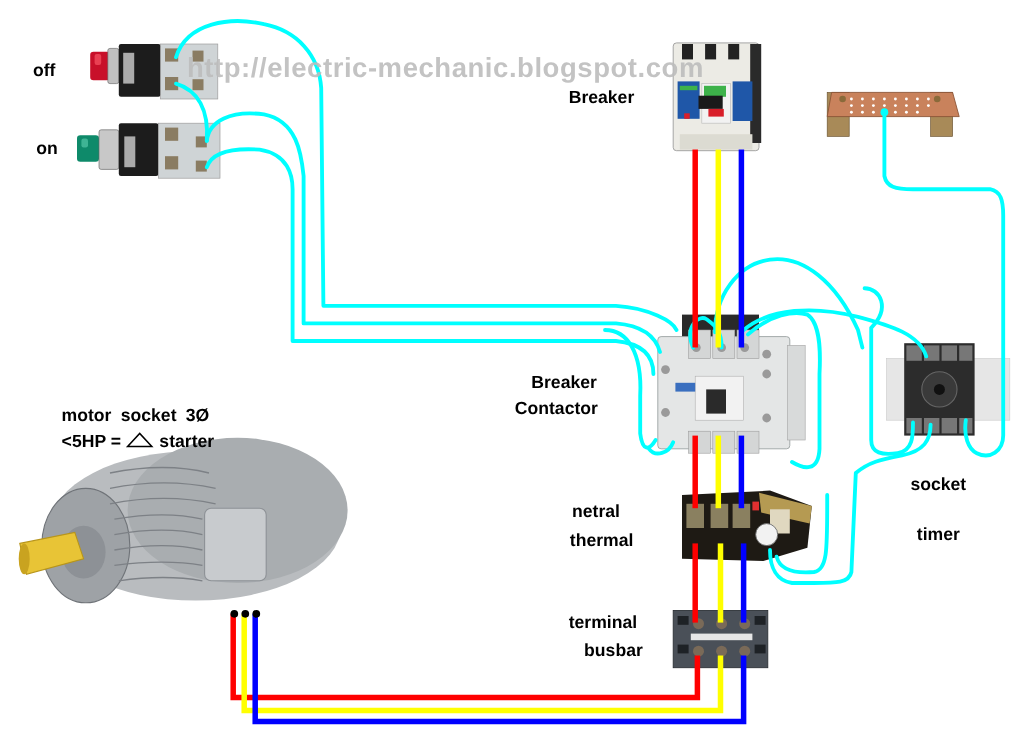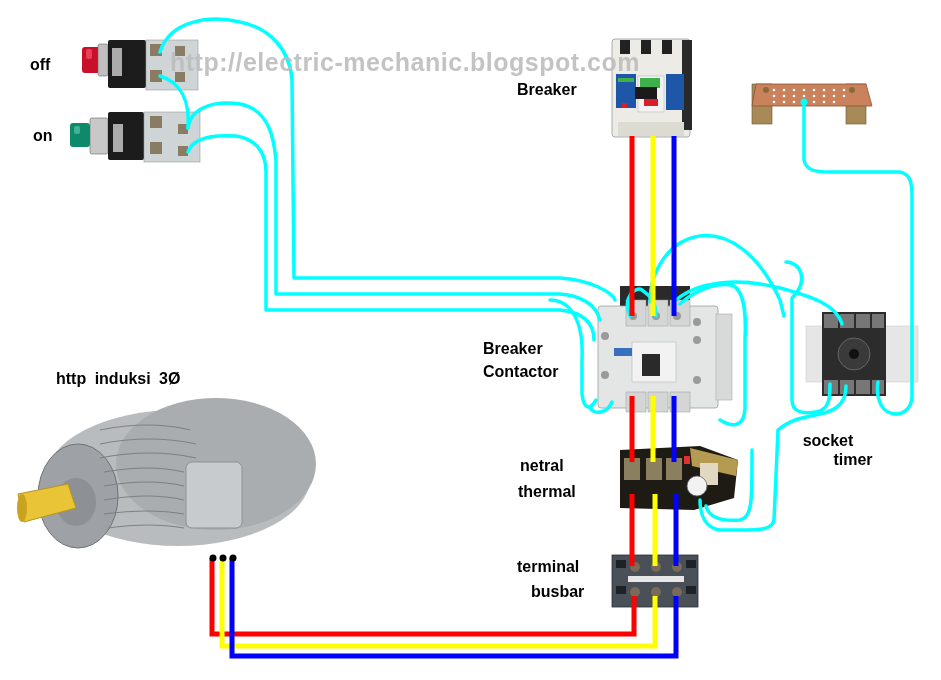--- a/index.html
+++ b/index.html
@@ -215,25 +215,32 @@
   </g>
 </svg>
 
   <div class="watermark">http://electric-mechanic.blogspot.com</div>
 
   <div class="lbl" style="left:30px;top:55px;">off</div>
   <div class="lbl" style="left:33px;top:126px;">on</div>
   <div class="lbl" style="left:517px;top:80px;">Breaker</div>
 
   <div class="lbl" style="left:483px;top:339px;">Breaker</div>
-  <div class="lbl" style="left:483px;top:362px;">Contactor</div>
-
-  <div class="lbl" style="left:798px;top:431px;width:60px;">socket</div>
-  <div class="lbl" style="left:823px;top:450px;width:60px;">timer</div>
+  <div class="lbl" style="left:468px;top:362px;">Contactor</div>
+
+  <div class="lbl" style="left:823px;top:431px;width:60px;">socket</div>
+  <div class="lbl" style="left:823px;top:477px;width:60px;">timer</div>
 
   <div class="lbl" style="left:520px;top:456px;">netral</div>
   <div class="lbl" style="left:518px;top:482px;">thermal</div>
 
   <div class="lbl" style="left:517px;top:557px;">terminal</div>
   <div class="lbl" style="left:531px;top:582px;">busbar</div>
 
-  <div class="lbl" style="left:56px;top:369px;word-spacing:4px;">http  induksi  3Ø</div>
+  <div class="lbl" style="left:56px;top:369px;word-spacing:4px;">motor  socket  3Ø</div>
+  <div class="lbl" style="left:56px;top:392px;">
+    <span>&lt;5HP =</span>
+    <svg width="26" height="16" viewBox="0 0 26 16" style="vertical-align:-2px">
+        <path d="M2 14 L13 2 L24 14 Z" fill="none" stroke="#000" stroke-width="1.4"></path>
+      </svg>
+    <span>starter</span>
+  </div>
 </div>
 
 </body></html>

